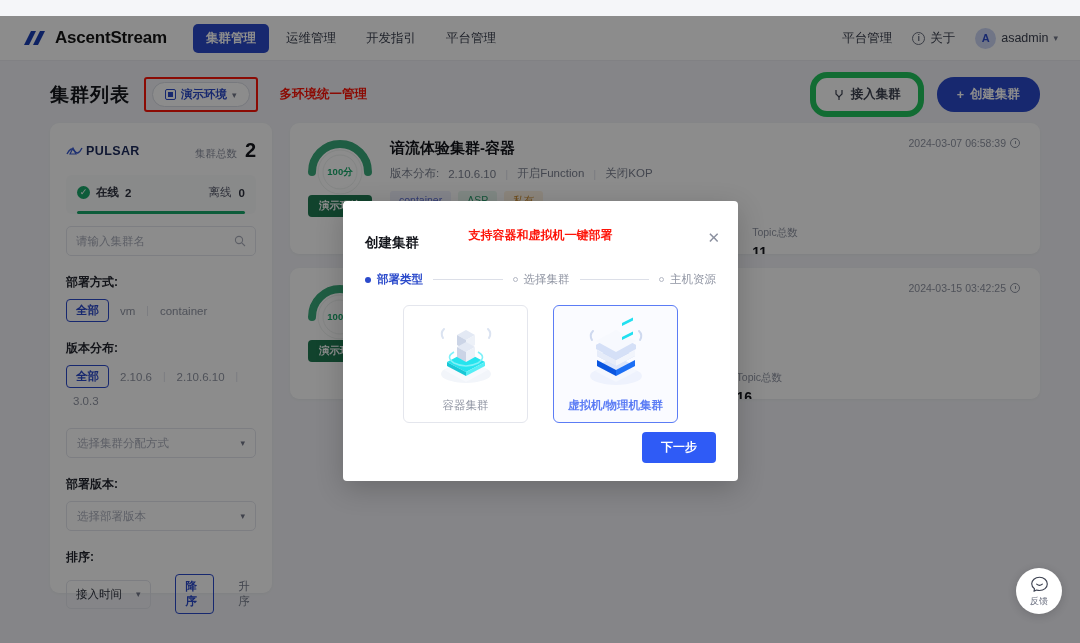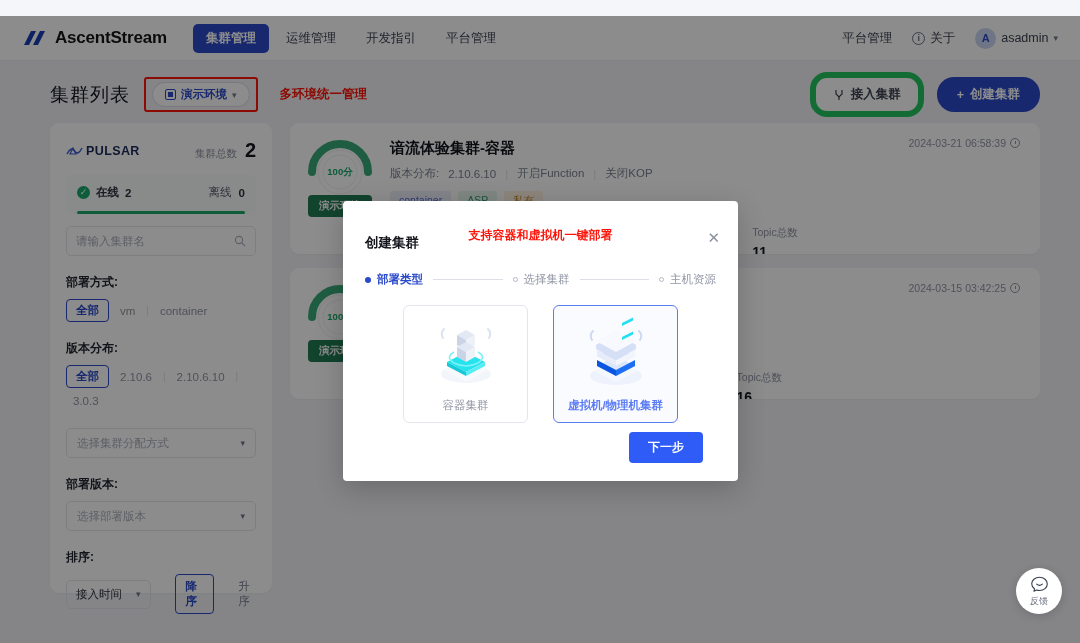--- a/index.html
+++ b/index.html
@@ -46,21 +46,21 @@
     width: 21px; height: 21px; border-radius: 50%; background: #ccd6f5; color: #2b4acb;
     font-size: 11px; display: flex; align-items: center; justify-content: center; font-weight: bold;
   }
   .caret { font-size: 9px; color: #74798a; }
 
   
   .page-header {
     position: relative; z-index: 1;
     display: flex; align-items: center; padding: 17px 40px 0 50px; height: 50px;
   }
-  .page-title { font-size: 19px; font-weight: normal; color: #14161c; letter-spacing: 1px; }
+  .page-title { font-size: 19px; font-weight: bold; color: #14161c; letter-spacing: 1px; }
   .env-wrap {
     margin-left: 14px; border: 2px solid #fd1409; border-radius: 3px; padding: 3px 6px;
     display: inline-flex;
   }
   .env-pill {
     display: inline-flex; align-items: center; gap: 5px;
     border: 1px solid #d9dce5; border-radius: 14px; padding: 4px 12px;
     font-size: 11.5px; color: #2b4acb; background: #fff; font-weight: bold;
   }
   .env-icon {
@@ -216,21 +216,21 @@
   .options { display: flex; gap: 25px; margin-top: 18px; justify-content: center; }
   .option {
     width: 125px; height: 118px; border: 1px solid #e4e6ed; border-radius: 6px;
     display: flex; flex-direction: column; align-items: center; justify-content: flex-end;
     padding-bottom: 9px; background: #fff;
   }
   .option.selected { border: 1.5px solid #5b7cf5; background: #fafbff; }
   .option-label { font-size: 11.5px; color: #9095a3; }
   .option.selected .option-label { color: #5b7cf5; font-weight: bold; }
   .option-art { flex: 1; display: flex; align-items: center; justify-content: center; }
-  .modal-footer { position: absolute; right: 35px; bottom: 18px; }
+  .modal-footer { position: absolute; right: 22px; bottom: 18px; }
   .btn-next {
     background: #2f5bf6; color: #fff; border: none; border-radius: 4px;
     padding: 7px 19px; font-size: 12px; font-weight: bold;
   }
 </style>
 </head>
 <body>
 
 <div id="root">
 
@@ -423,21 +423,21 @@
                 <span>19.88</span><span class="stat-unit">KB/S</span>
               </div>
             </div>
             <div>
               <div class="stat-label">Topic总数</div>
               <div class="stat-value">11</div>
             </div>
           </div>
         </div>
         <div class="card-time">
-          <span>2024-03-21 06:58:39</span>
+          <span>2024-03-07 06:58:39</span>
           <span class="clock"></span>
         </div>
       </div>
 
       <div class="card">
         <div class="card-left">
           <div class="gauge">
             <svg width="68" height="60" viewBox="0 0 68 60">
               <circle cx="34" cy="33" r="22" fill="none" stroke="#eef2f0" stroke-width="1"></circle>
               <circle cx="34" cy="33" r="17" fill="none" stroke="#eef2f0" stroke-width="1"></circle>

